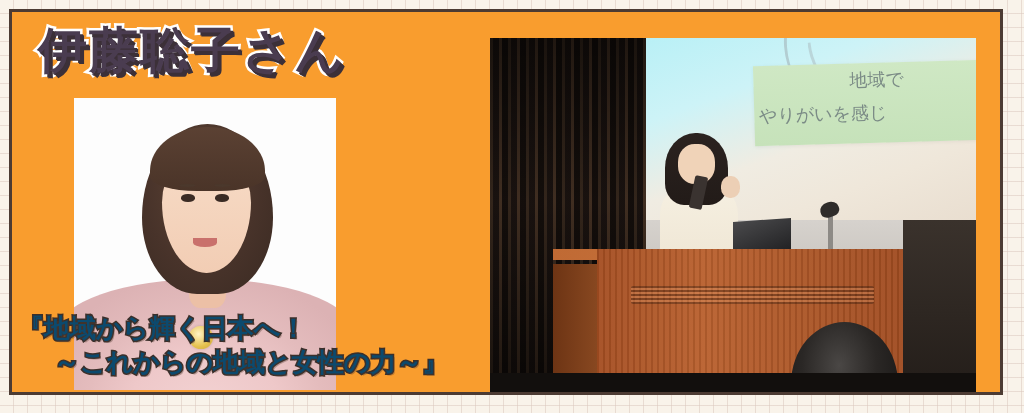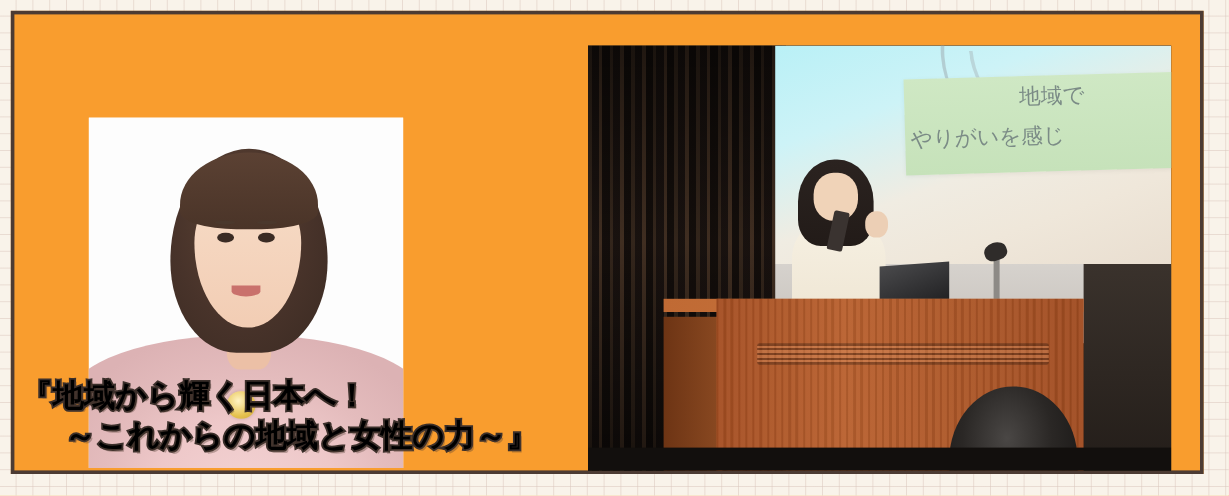--- a/index.html
+++ b/index.html
@@ -119,25 +119,26 @@
 
   
   #subtitle {
     position: absolute;
     left: 0;
     top: 300px;
     width: 100%;
     font-size: 26px;
     line-height: 34px;
     font-weight: bold;
-    color: #000000;
+    color: #0c4a6e;
     -webkit-text-stroke: 3px #3b2f2a;
     paint-order: stroke fill;
     text-shadow: 2px 2px 0 rgba(80,60,50,0.35);
     z-index: 5;
+    font-family: Liberation Serif, serif;
   }
   #subtitle .l1 { display:block; padding-left: 6px; }
   #subtitle .l2 { display:block; padding-left: 42px; }
 
   
   #stage-photo {
     position: absolute;
     left: 478px;
     top: 26px;
     width: 486px;
@@ -274,20 +275,21 @@
   
   .vh { position:absolute; width:1px; height:1px; overflow:hidden; clip:rect(0 0 0 0); }
 </style>
 </head>
 <body>
 
 <div id="page">
 
   <div id="banner">
 
+    <div id="headline">伊藤聡子さん</div>
 
     <div id="portrait">
       <div class="pt-bg"></div>
       <div class="pt-shoulders"></div>
       <div class="pt-neck"></div>
       <div class="pt-hair-back"></div>
       <div class="pt-face"></div>
       <div class="pt-bangs"></div>
       <div class="pt-brow l"></div>
       <div class="pt-brow r"></div>

